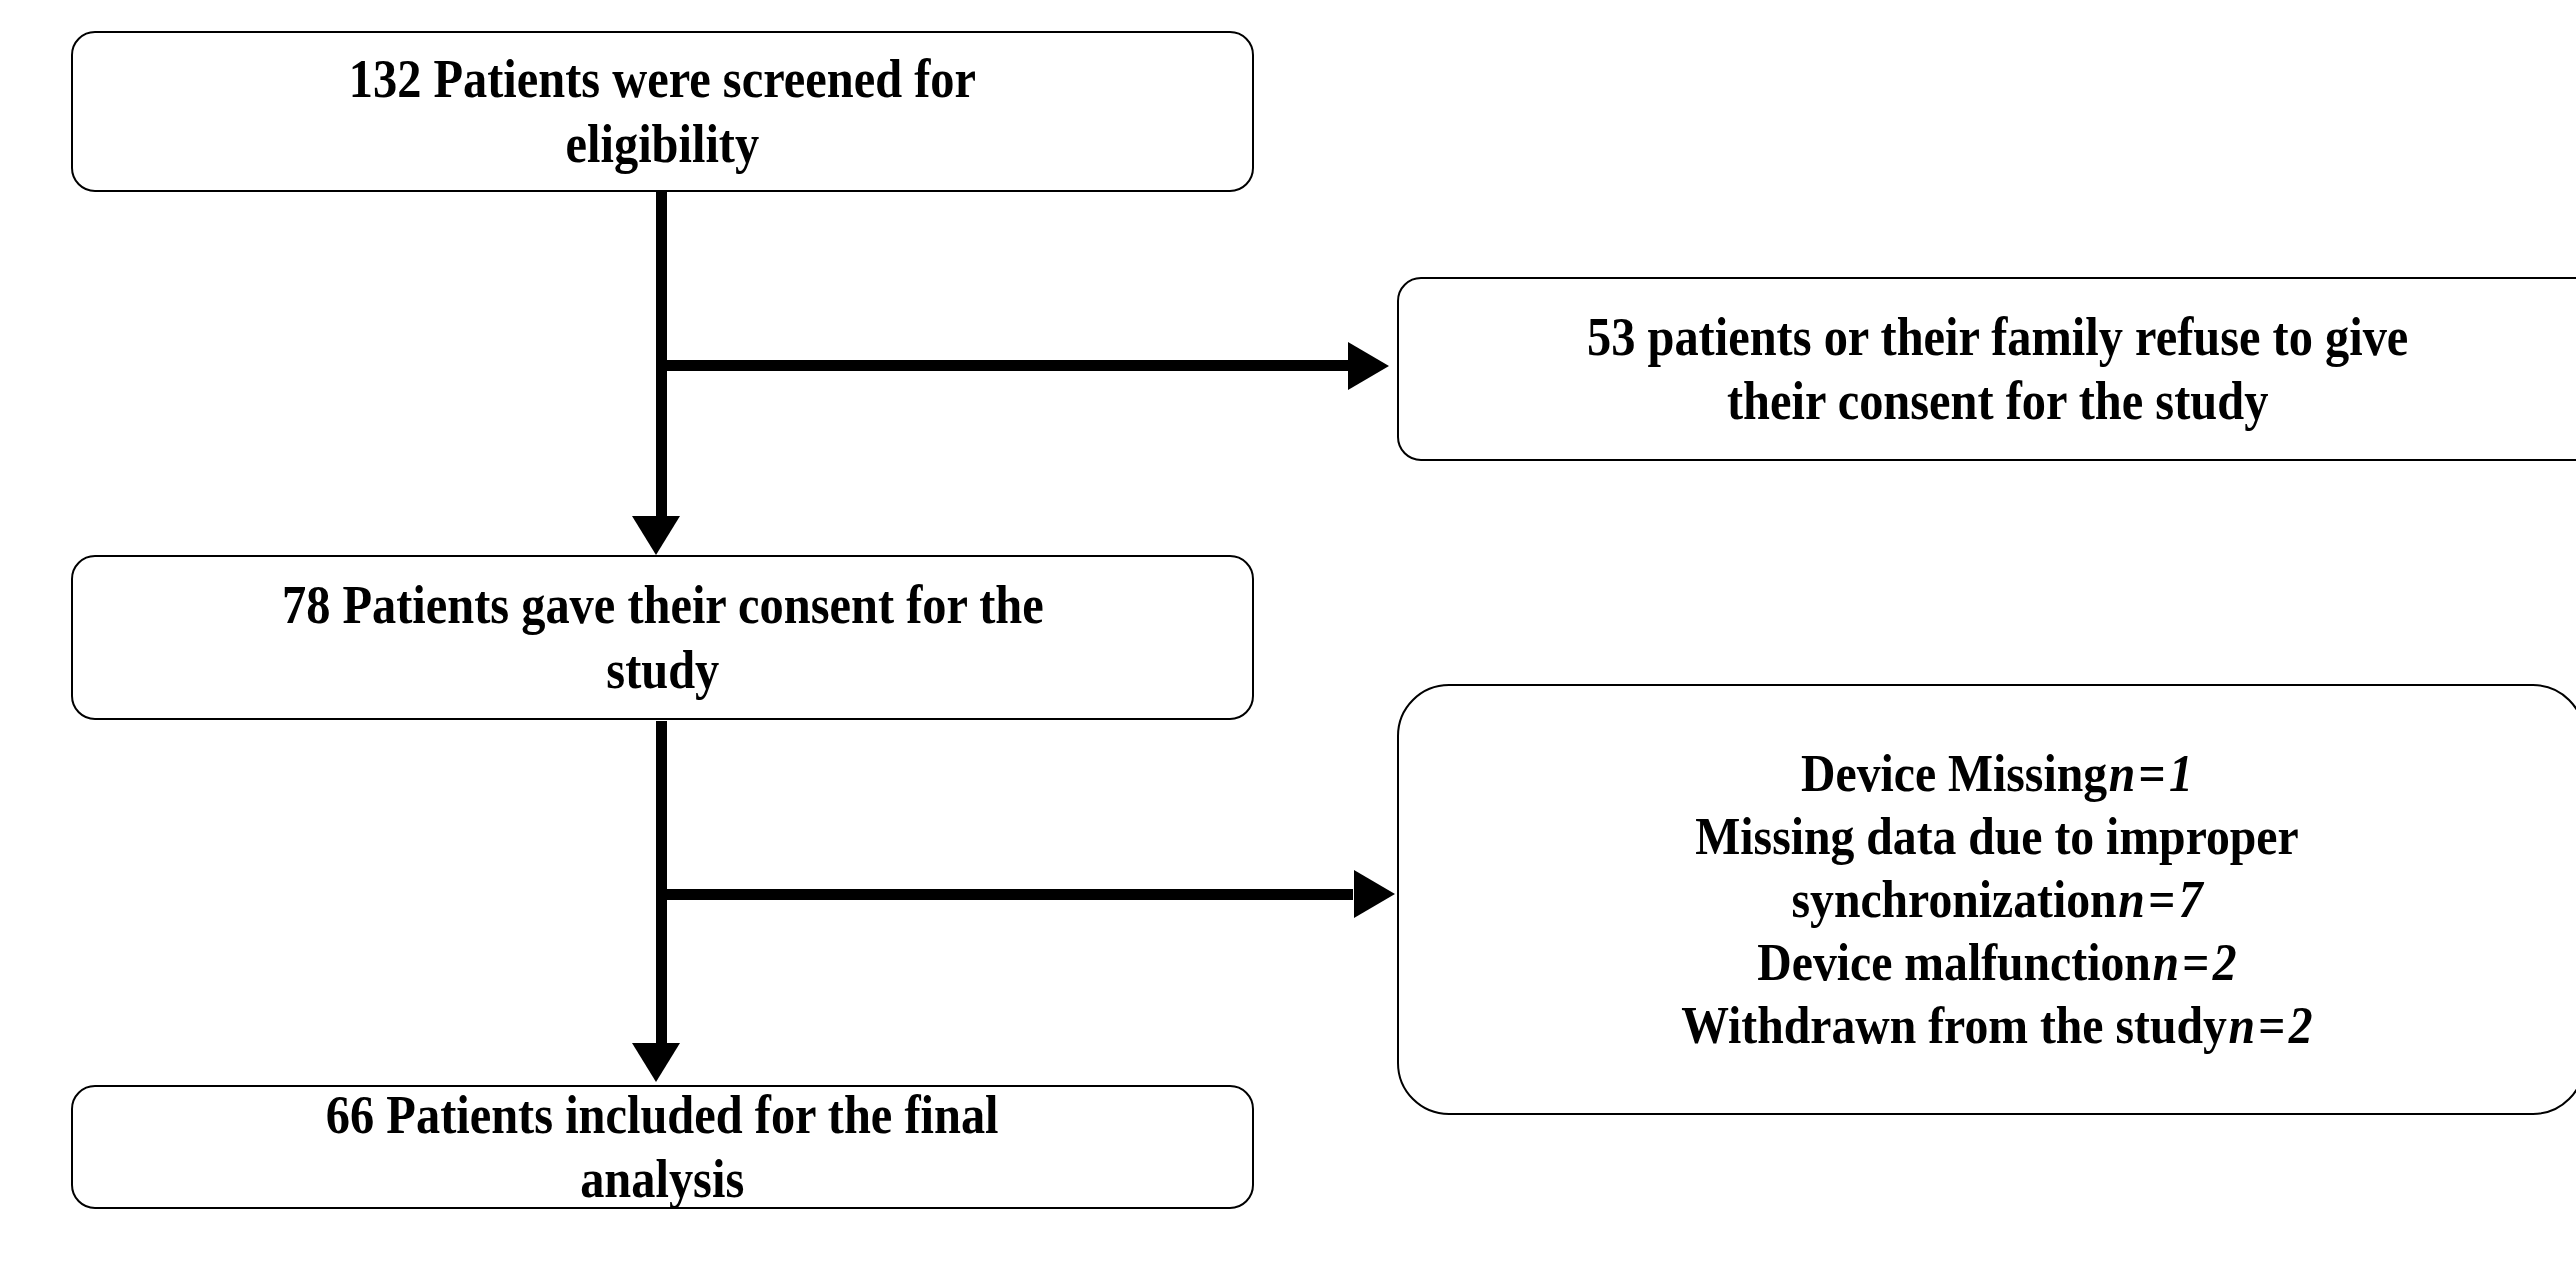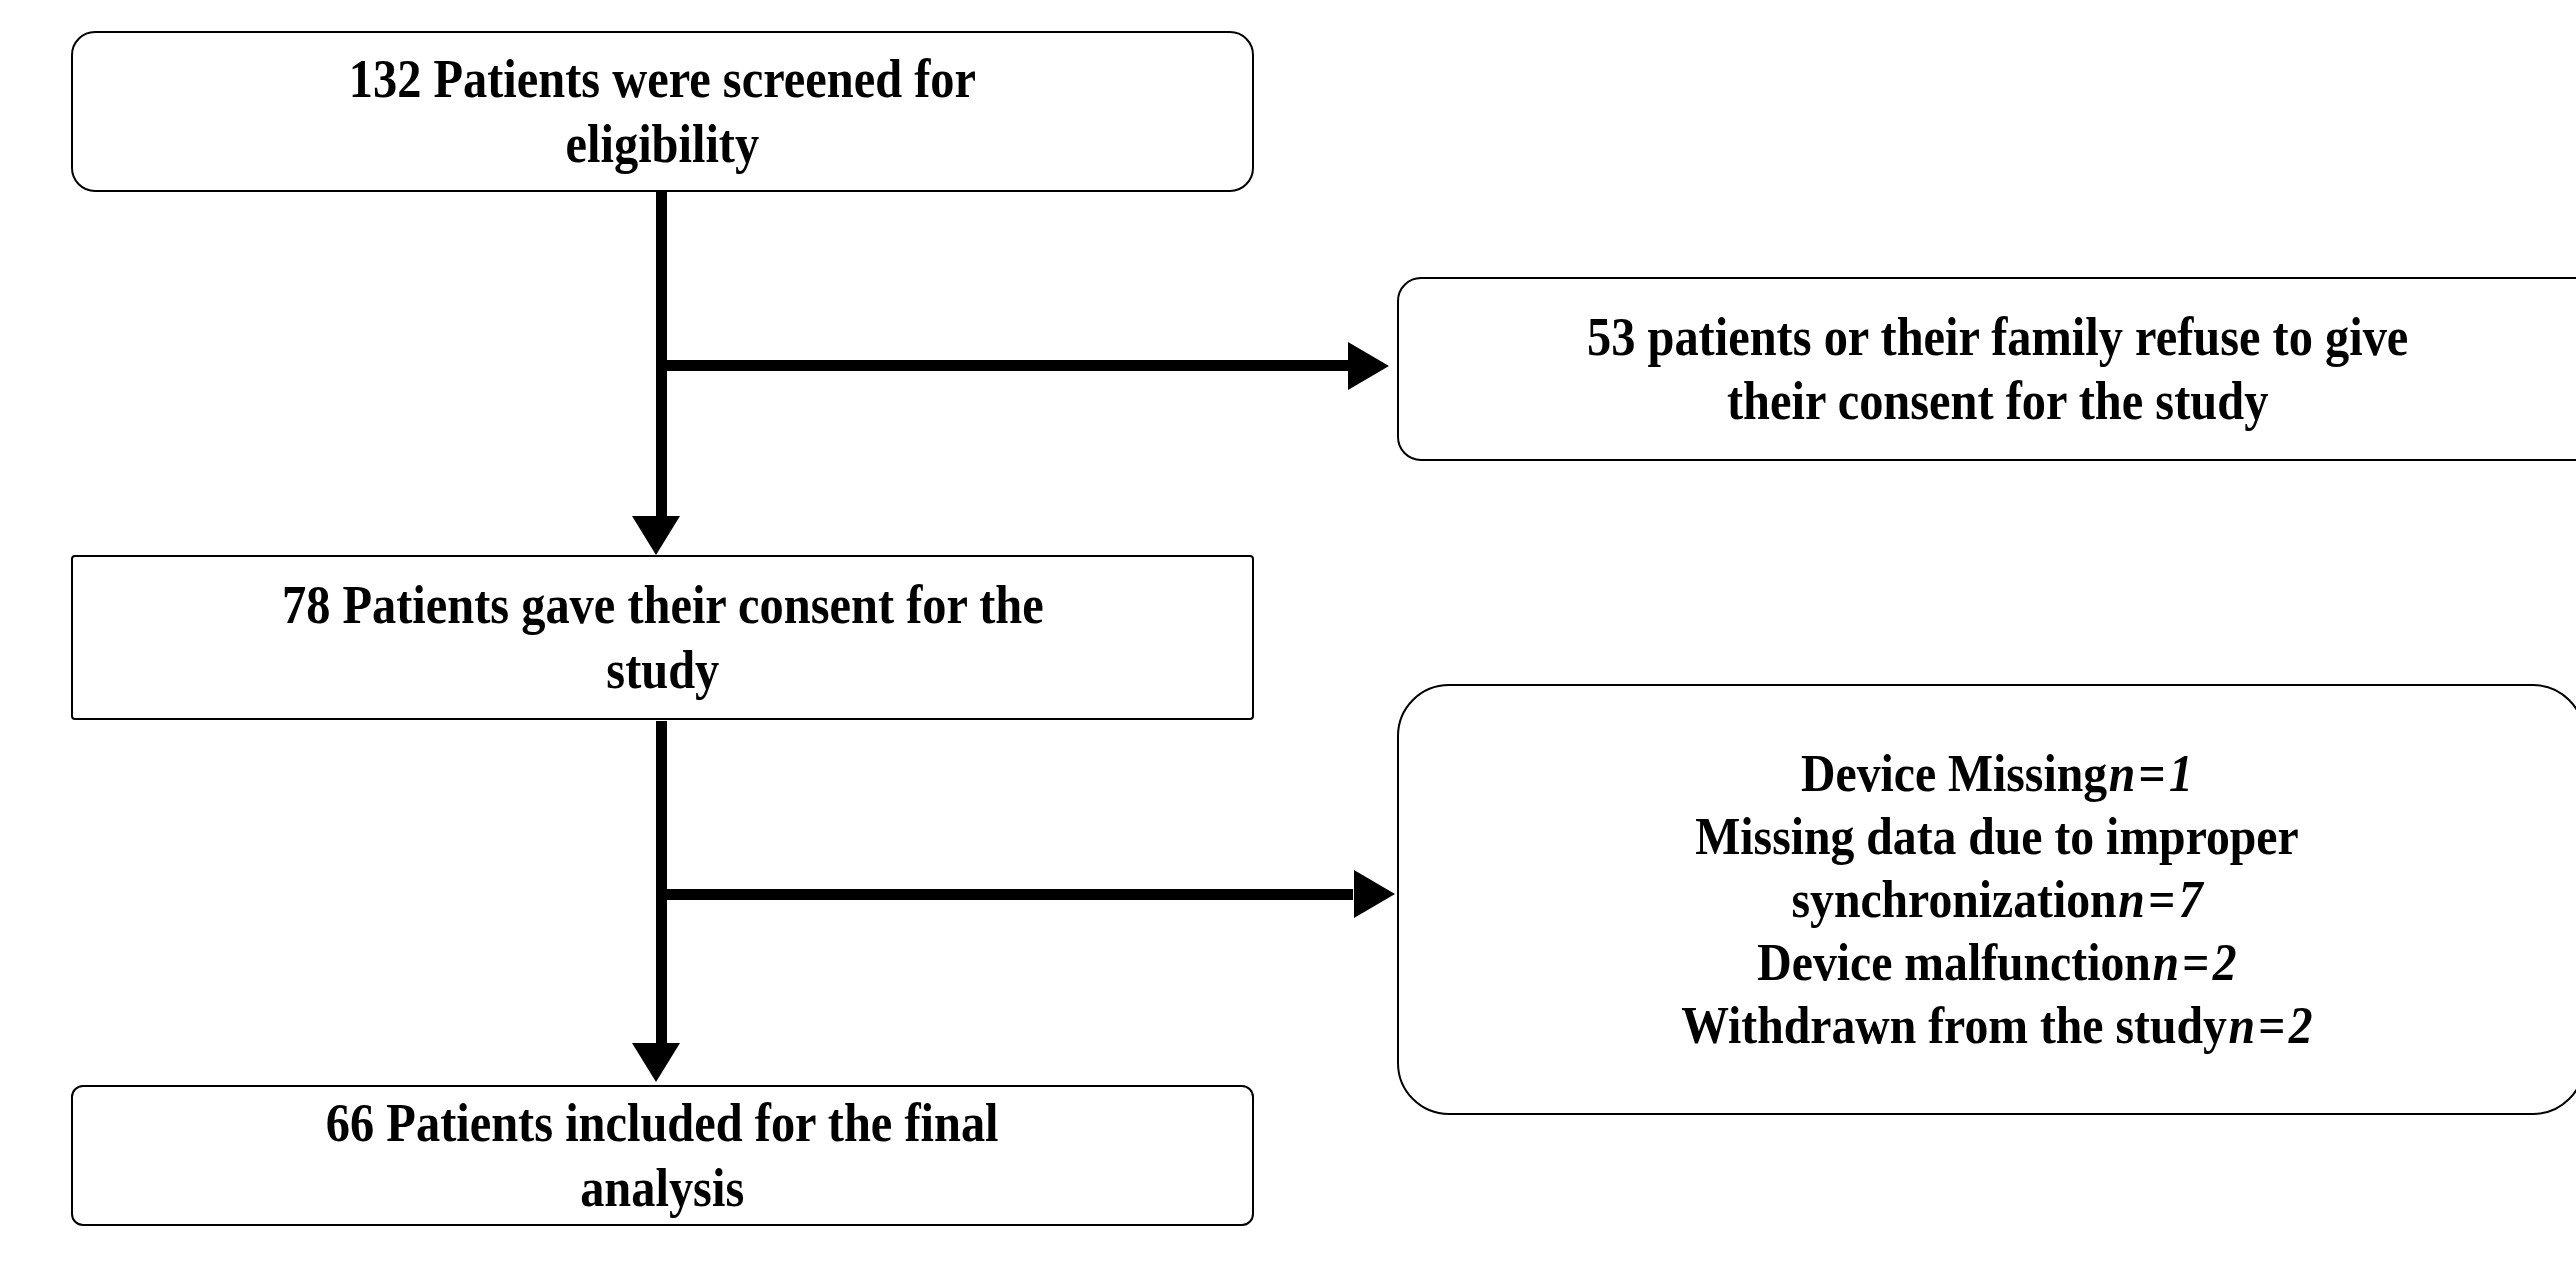--- a/index.html
+++ b/index.html
@@ -35,23 +35,23 @@
     color: #000000;
     line-height: 1.17;
     transform: scaleX(0.88);
     transform-origin: center center;
     white-space: pre-line;
     padding: 0 24px;
   }
 
   #node-screened      { left: 39px;   top: 31px;   width: 1183px; height: 161px; border-radius: 24px; }
   #node-refused       { left: 1365px; top: 277px;  width: 1202px; height: 184px; border-radius: 24px; }
-  #node-consented     { left: 39px;   top: 555px;  width: 1183px; height: 165px; border-radius: 4px; }
+  #node-consented     { left: 39px;   top: 555px;  width: 1183px; height: 165px; border-radius: 24px; }
   #node-exclusions    { left: 1365px; top: 684px;  width: 1188px; height: 431px; border-radius: 52px; padding-left: 12px; }
-  #node-final         { left: 39px;   top: 1085px; width: 1183px; height: 141px; border-radius: 12px; }
+  #node-final         { left: 39px;   top: 1085px; width: 1183px; height: 124px; border-radius: 24px; }
 
   #node-screened  .node-text { font-size: 55px; }
   #node-refused   .node-text { font-size: 55px; }
   #node-consented .node-text { font-size: 55px; }
   #node-final     .node-text { font-size: 55px; }
 
   
   .excl-list {
     font-family: "Liberation Serif", "DejaVu Serif", serif;
     font-weight: bold;

